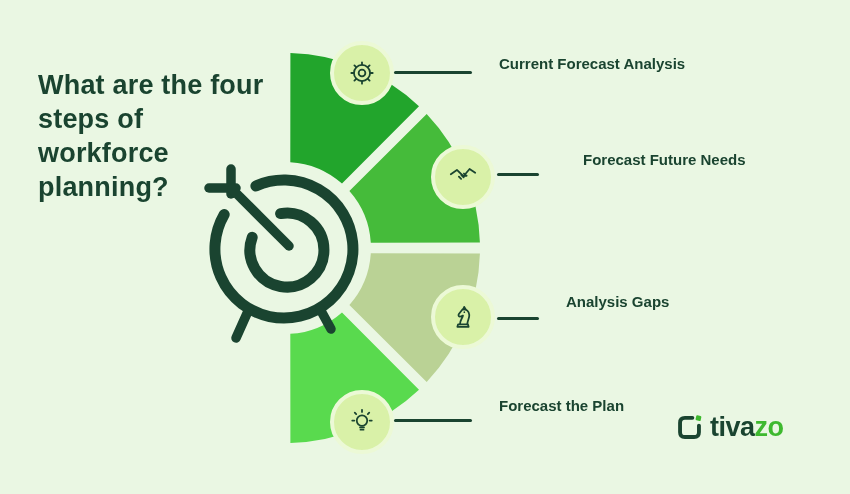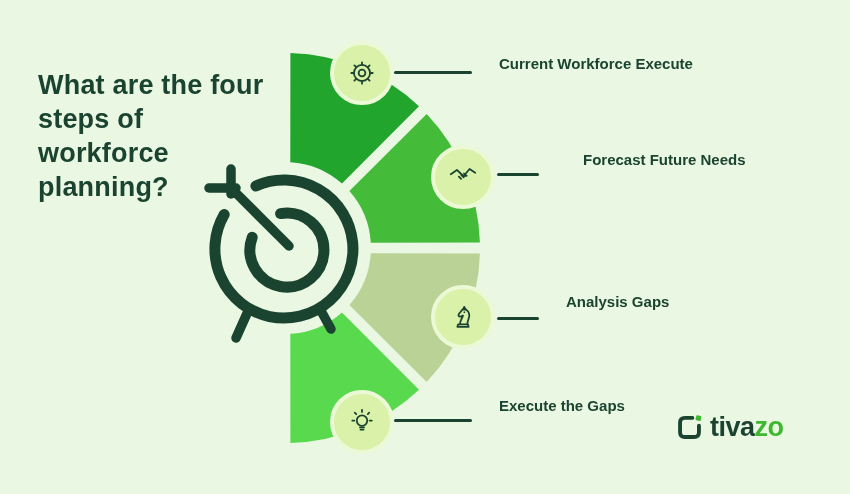--- a/index.html
+++ b/index.html
@@ -120,24 +120,24 @@
       <path d="M7.8 14.5 H5.6"></path>
       <path d="M24.2 14.5 H26.4"></path>
     </svg>
   </div>
 
   <div class="connector connector-1"></div>
   <div class="connector connector-2"></div>
   <div class="connector connector-3"></div>
   <div class="connector connector-4"></div>
 
-  <div class="step-label label-1">Current Workforce Execute</div>
+  <div class="step-label label-1">Current Forecast Analysis</div>
   <div class="step-label label-2">Forecast Future Needs</div>
   <div class="step-label label-3">Analysis Gaps</div>
-  <div class="step-label label-4">Execute the Gaps</div>
+  <div class="step-label label-4">Forecast the Plan</div>
 
   <div class="logo">
     <svg class="logo-mark" width="27" height="27" viewBox="0 0 28 28">
       <path class="frame" d="M17 4 H9.2 Q4.2 4 4.2 9 V18.8 Q4.2 23.8 9.2 23.8 H18.8 Q23.8 23.8 23.8 18.8 V12"></path>
       <rect class="notch" x="20.6" y="1.6" width="5.4" height="5.4" rx="1.1" transform="rotate(12 23.3 4.3)" fill="#3eb92f"></rect>
     </svg>
     <div class="logo-text"><span>tiva</span><span class="accent">zo</span></div>
   </div>
 
 </div>

